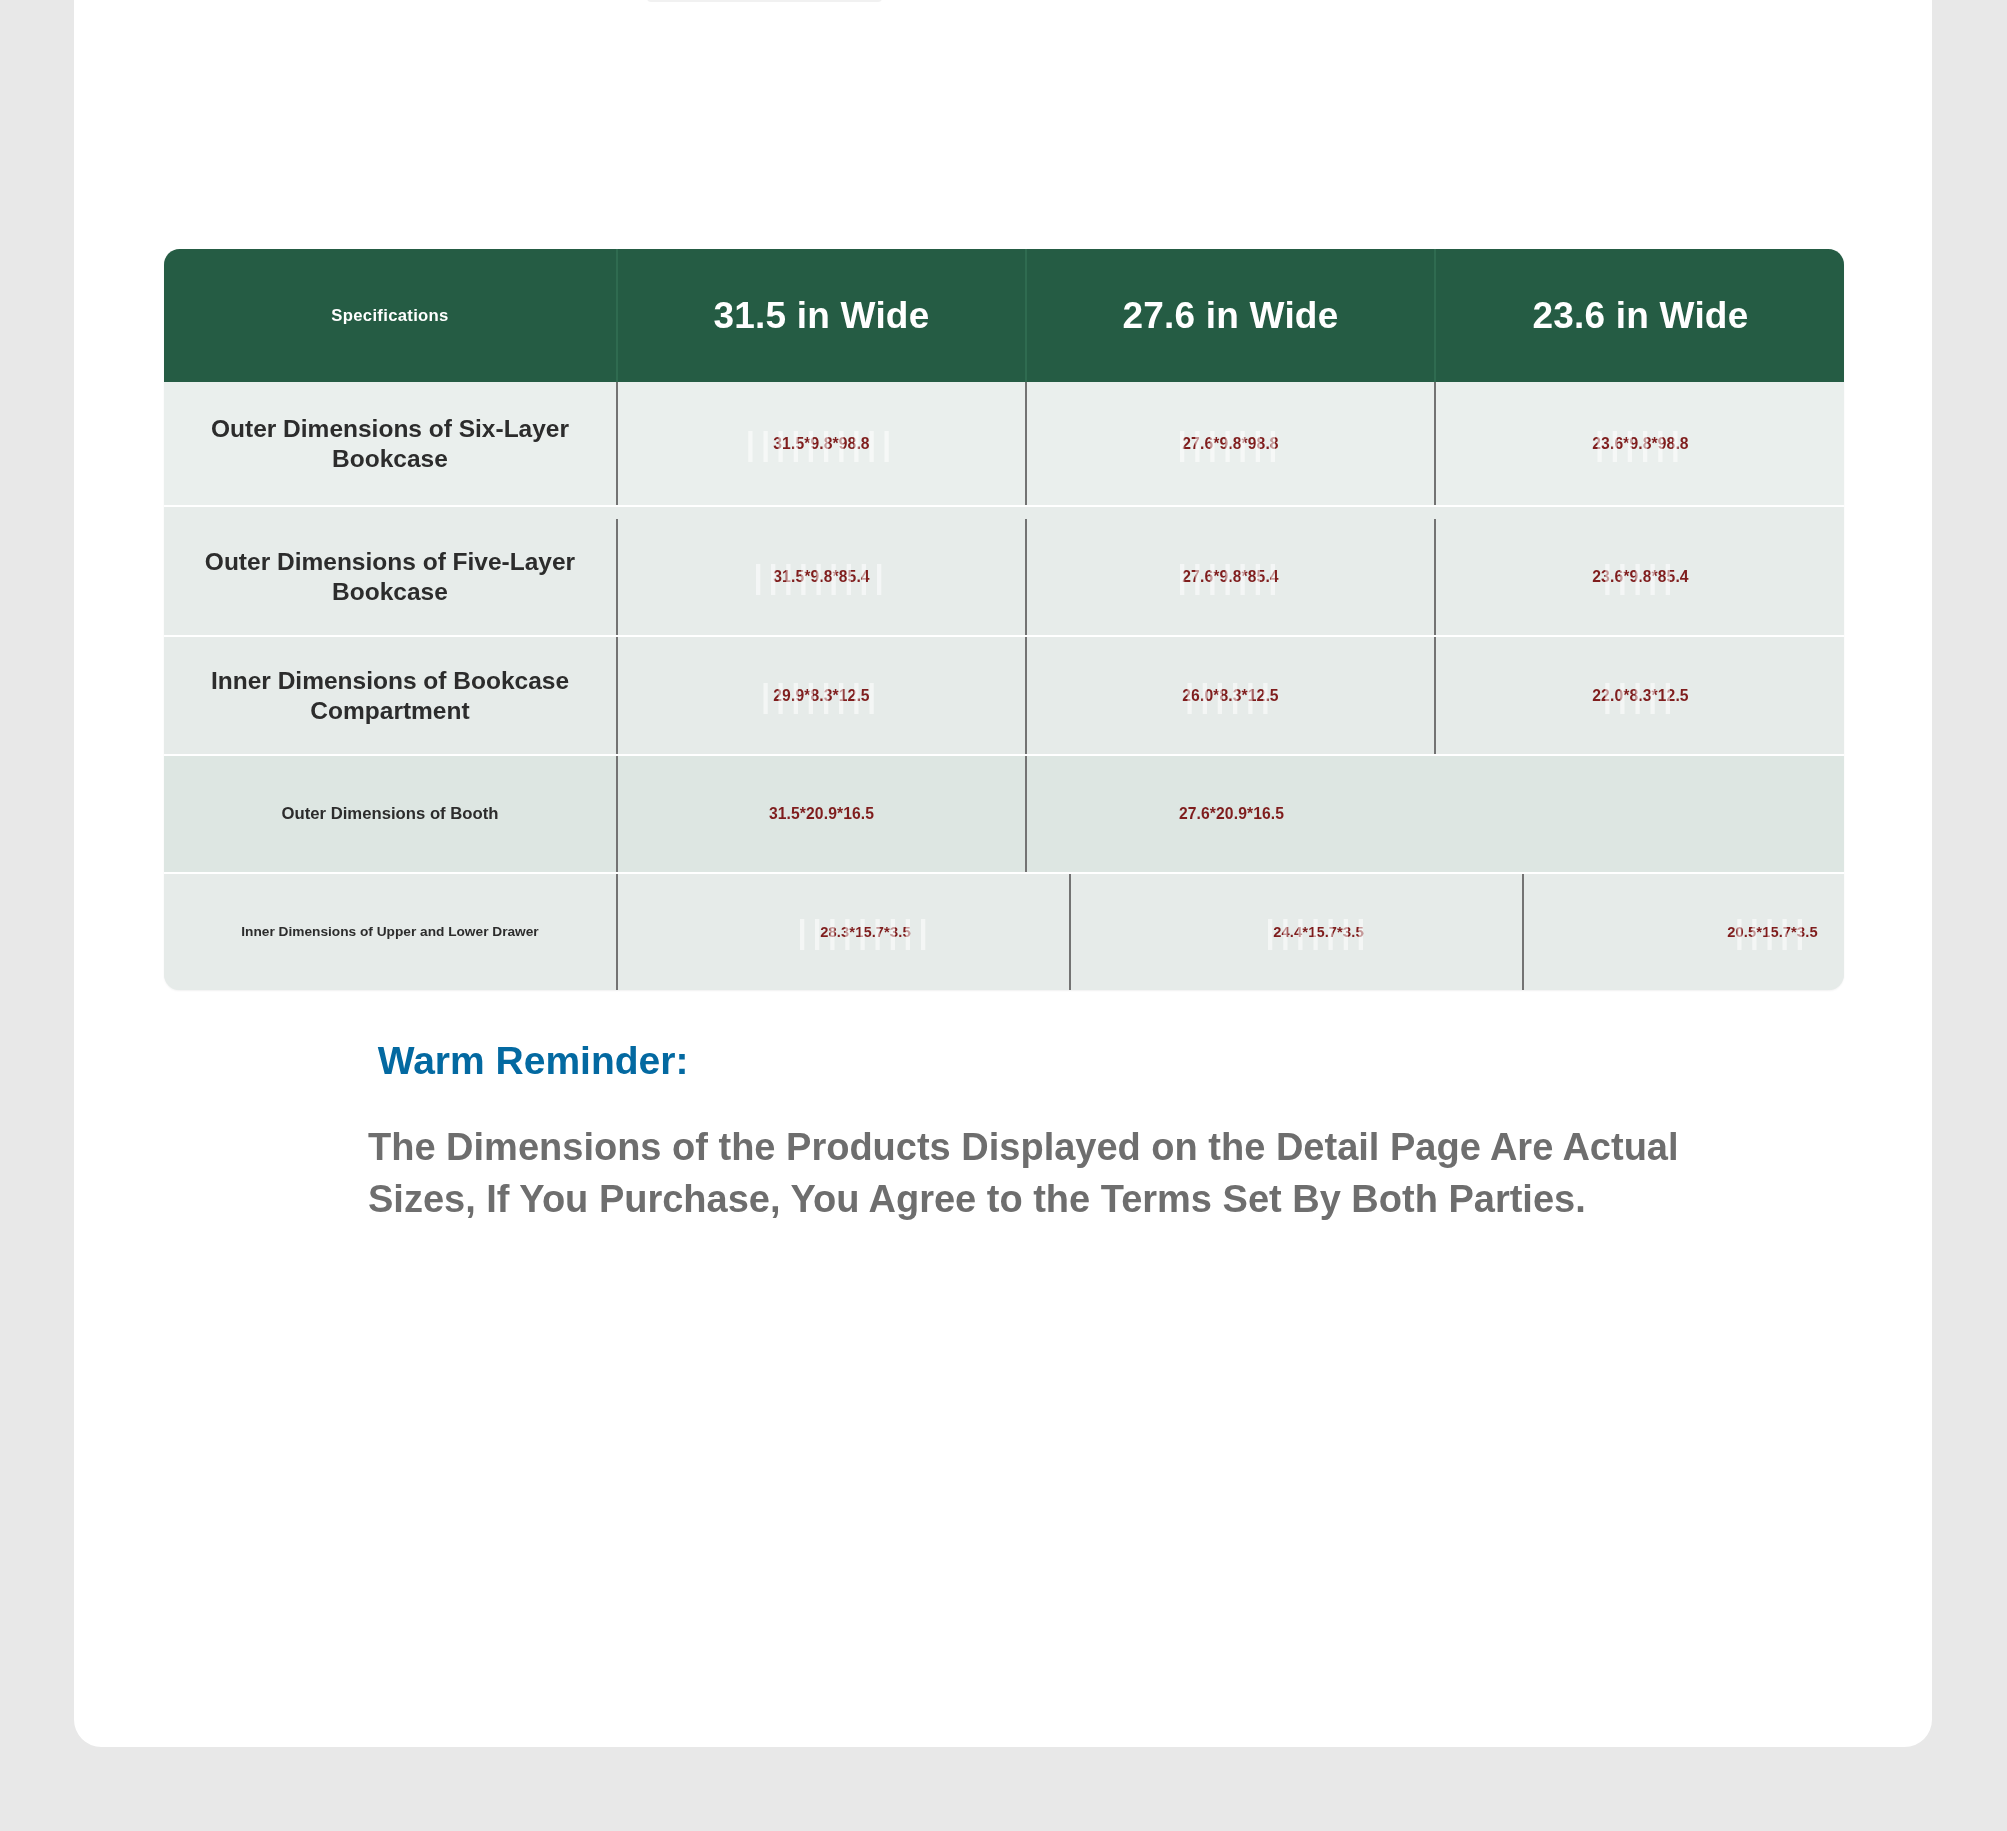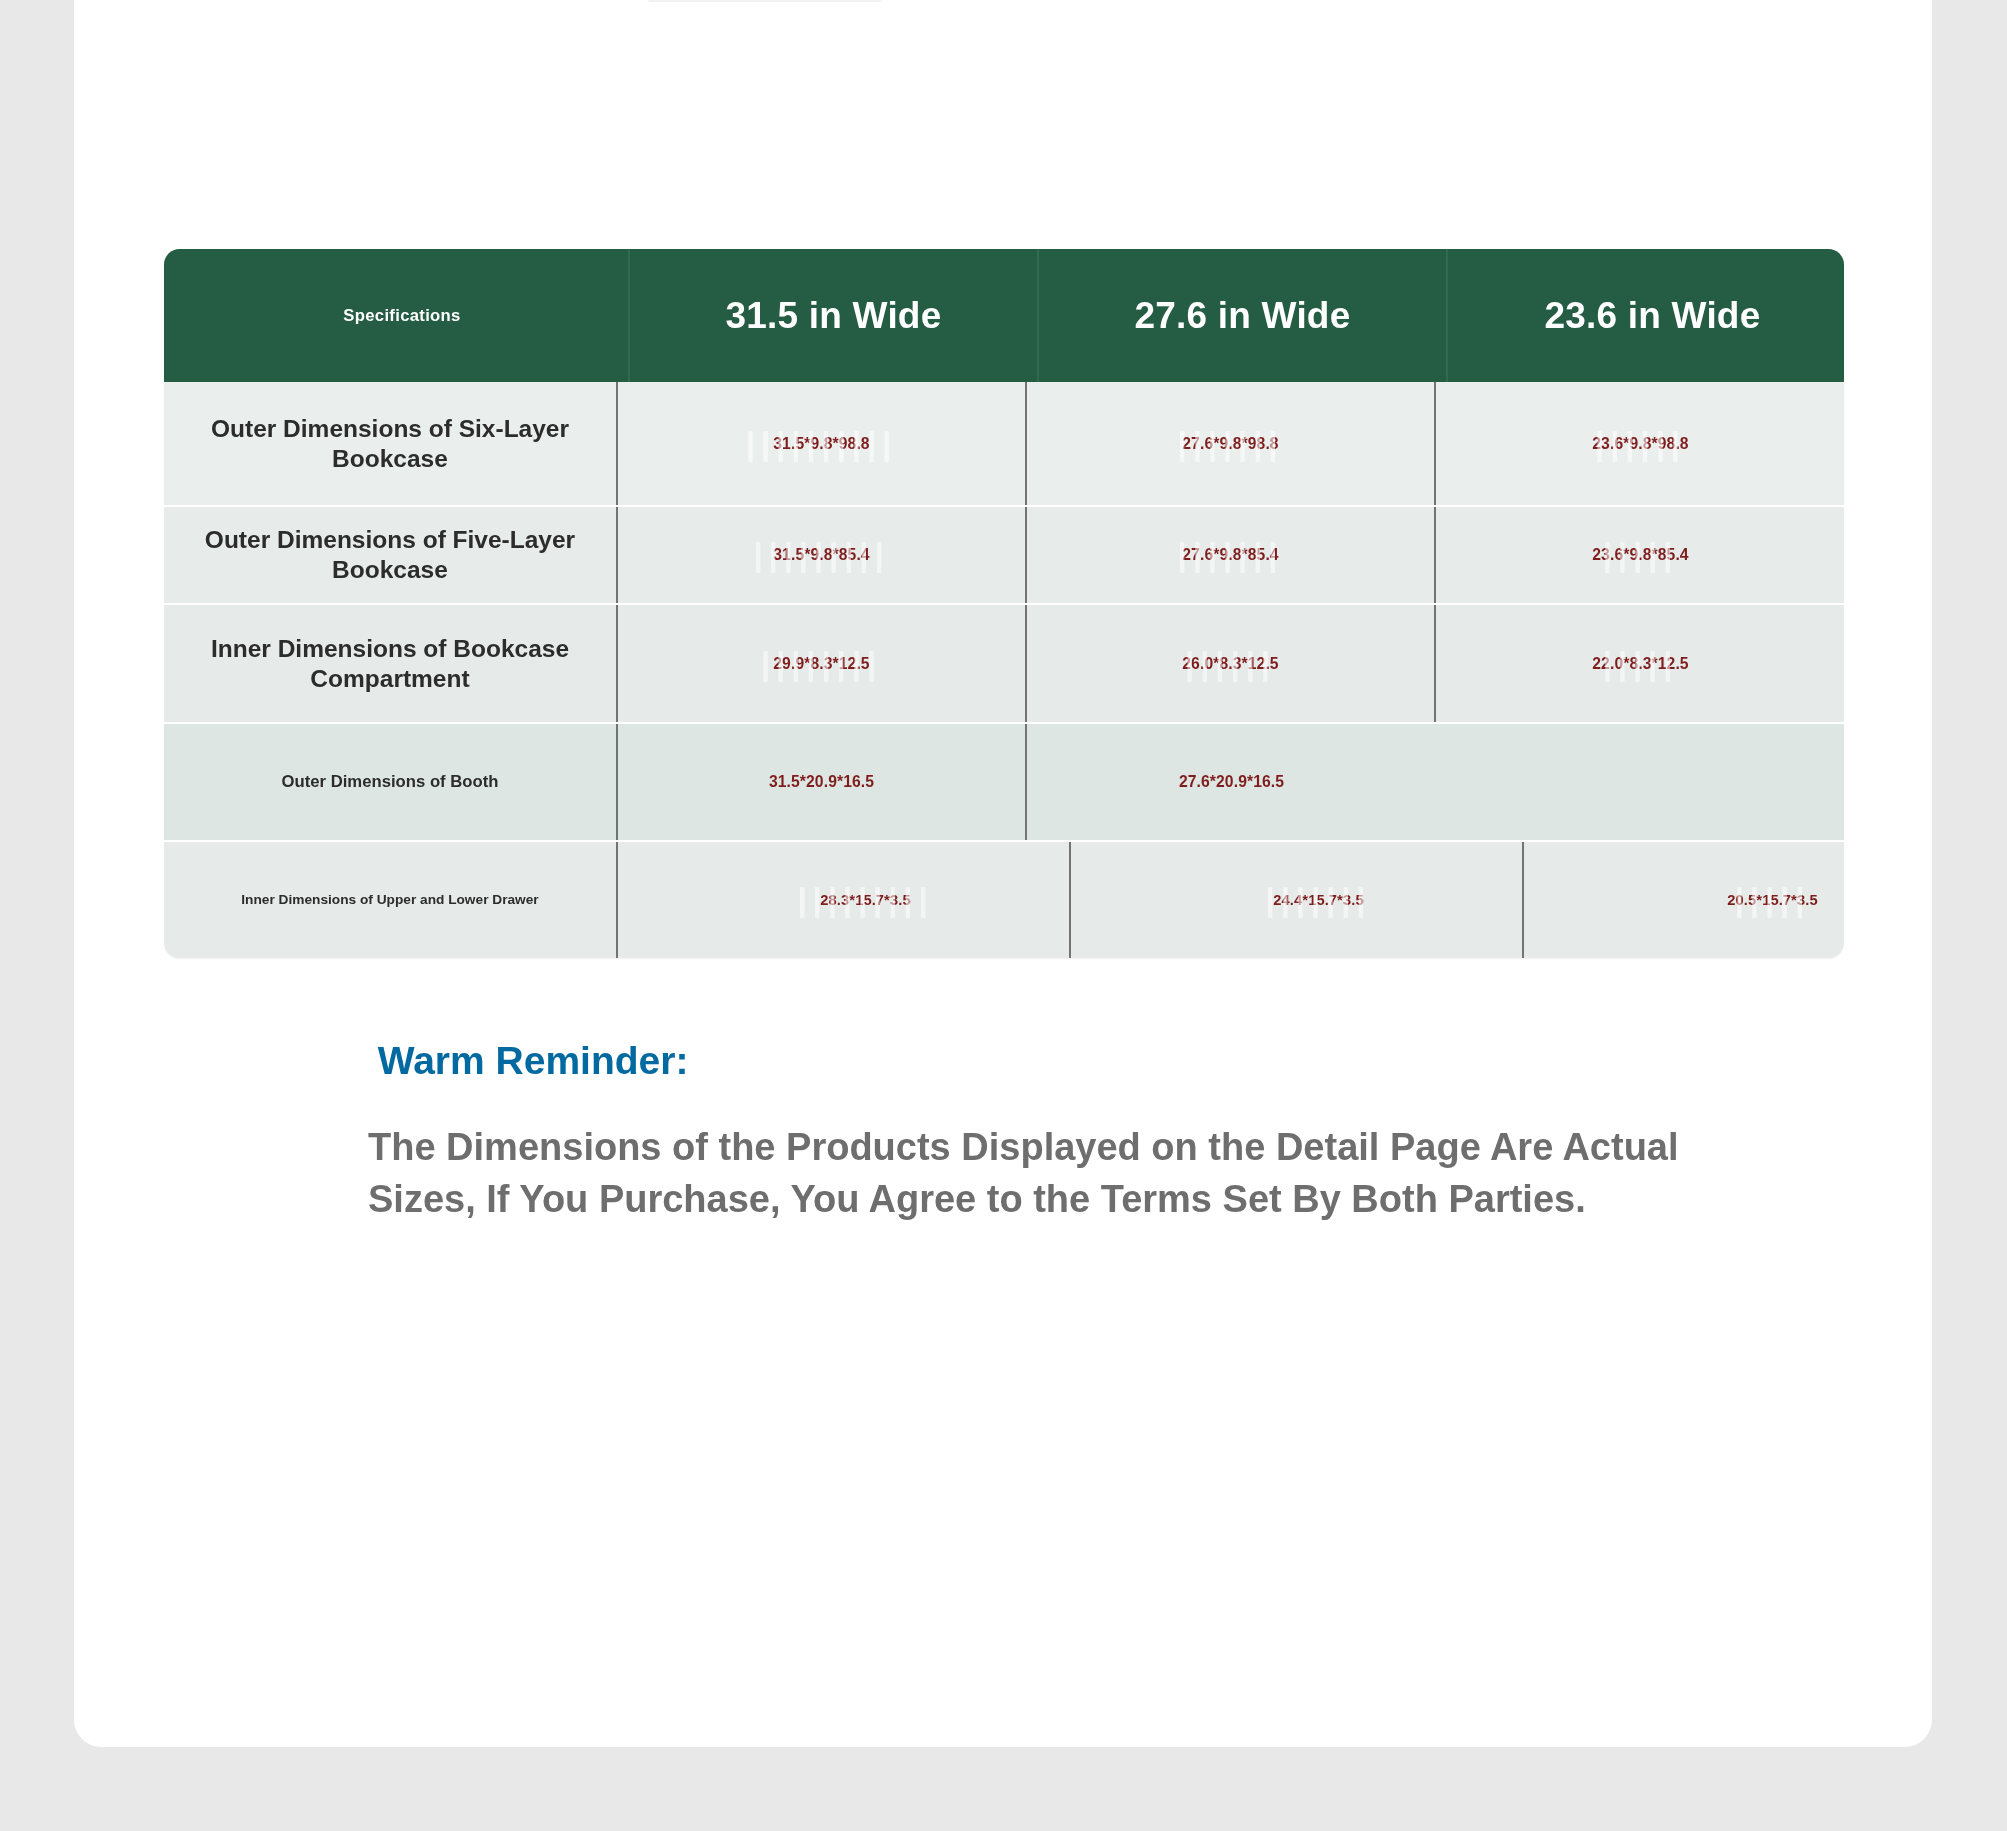--- a/index.html
+++ b/index.html
@@ -48,21 +48,20 @@
     overflow: hidden;
     background: #e9eeec;
     box-shadow: 0 1px 2px rgba(0,0,0,0.06);
   }
   .t-row {
     display: flex;
     width: 100%;
   }
   .t-head {
     background: #255c44;
-    padding-left: 12px;
   }
   .t-cell {
     box-sizing: border-box;
     display: flex;
     align-items: center;
     justify-content: center;
     text-align: center;
   }
   .col-spec { width: 454px; flex: 0 0 454px; }
   .col-size { width: 409px; flex: 0 0 409px; }
@@ -94,21 +93,21 @@
   }
   .t-body-row .t-cell:last-child { border-right: none; }
 
   .row-1 { background: #eaefed; }
   .row-2 { background: #e7ecea; }
   .row-3 { background: #e6ebe9; }
   .row-4 { background: #dde6e2; }
   .row-5 { background: #e6ebe9; gap: 44px; }
 
   .row-1 .t-cell { height: 123px; }
-  .row-2 .t-cell { height: 96px; }
+  .row-2 .t-cell { height: 116px; margin-top: 12px; }
   .row-3 .t-cell { height: 117px; }
   .row-4 .t-cell { height: 116px; }
   .row-5 .t-cell { height: 116px; }
 
   .spec-label {
     color: #2c2c2c;
     font-weight: bold;
     line-height: 1.22;
     padding: 0 17.6px;
   }

